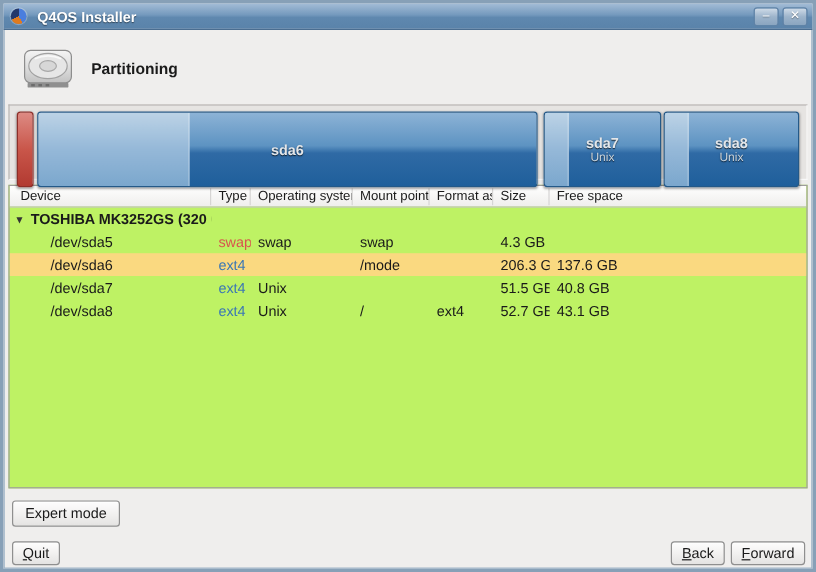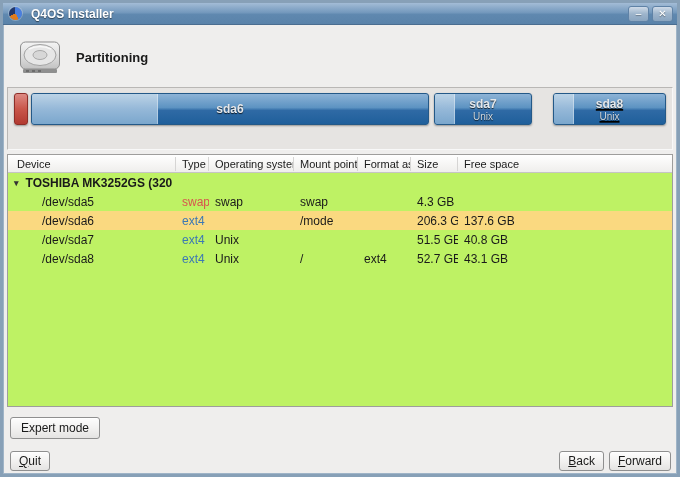--- a/index.html
+++ b/index.html
@@ -42,35 +42,35 @@
   .page-title { font-size:13px; font-weight:bold; color:#1a1a1a; }
   
   .bars-panel {
     margin:4px 4px 0 4px; height:63px;
     background:#e6e4e2;
     border:1px solid #b9b7b5; border-right-color:#f8f8f8; border-bottom-color:#f8f8f8;
     padding:5px 6px; display:flex; align-items:flex-start;
   }
   .bars { display:flex; width:100%; height:48px; }
   .seg {
-    position:relative; height:32px; border-radius:3px;
+    position:relative; height:63px; border-radius:3px;
     border:1px solid #245988;
     background:linear-gradient(#8db3d6, #5d93c2 45%, #2f6aa5 55%, #1f5f9b);
     box-shadow:0 1px 2px rgba(0,0,0,.35);
     display:flex; flex-direction:column; align-items:center; justify-content:center;
     overflow:hidden;
   }
   .seg-red {
     width:14px; flex:0 0 auto;
     border-color:#8e2e28;
     background:linear-gradient(#dd8a83, #c9564a 50%, #b23a31);
   }
   .seg-sda6 { flex:1 1 auto; margin-left:3px; }
   .seg-sda7 { width:98px;  flex:0 0 auto; margin-left:5px; }
-  .seg-sda8 { width:113px; flex:0 0 auto; margin-left:21px;text-decoration:underline; }
+  .seg-sda8 { width:113px; flex:0 0 auto; margin-left:2px; }
   .used {
     position:absolute; left:0; top:0; bottom:0;
     background:linear-gradient(#bcd3e6, #95b8d8 50%, #7ba7cd);
     border-right:1px solid rgba(255,255,255,.35);
   }
   .u-sda6 { width:126px; } .u-small { width:20px; }
   .seg-label { position:relative; font-size:12px; font-weight:bold; color:#e4e7ea; text-shadow:0 1px 1px rgba(0,0,0,.75); z-index:1; }
   .seg-sub   { position:relative; font-size:10px; color:#ccd5dc; text-shadow:0 1px 1px rgba(0,0,0,.7); z-index:1; }
   
   .ptable {

